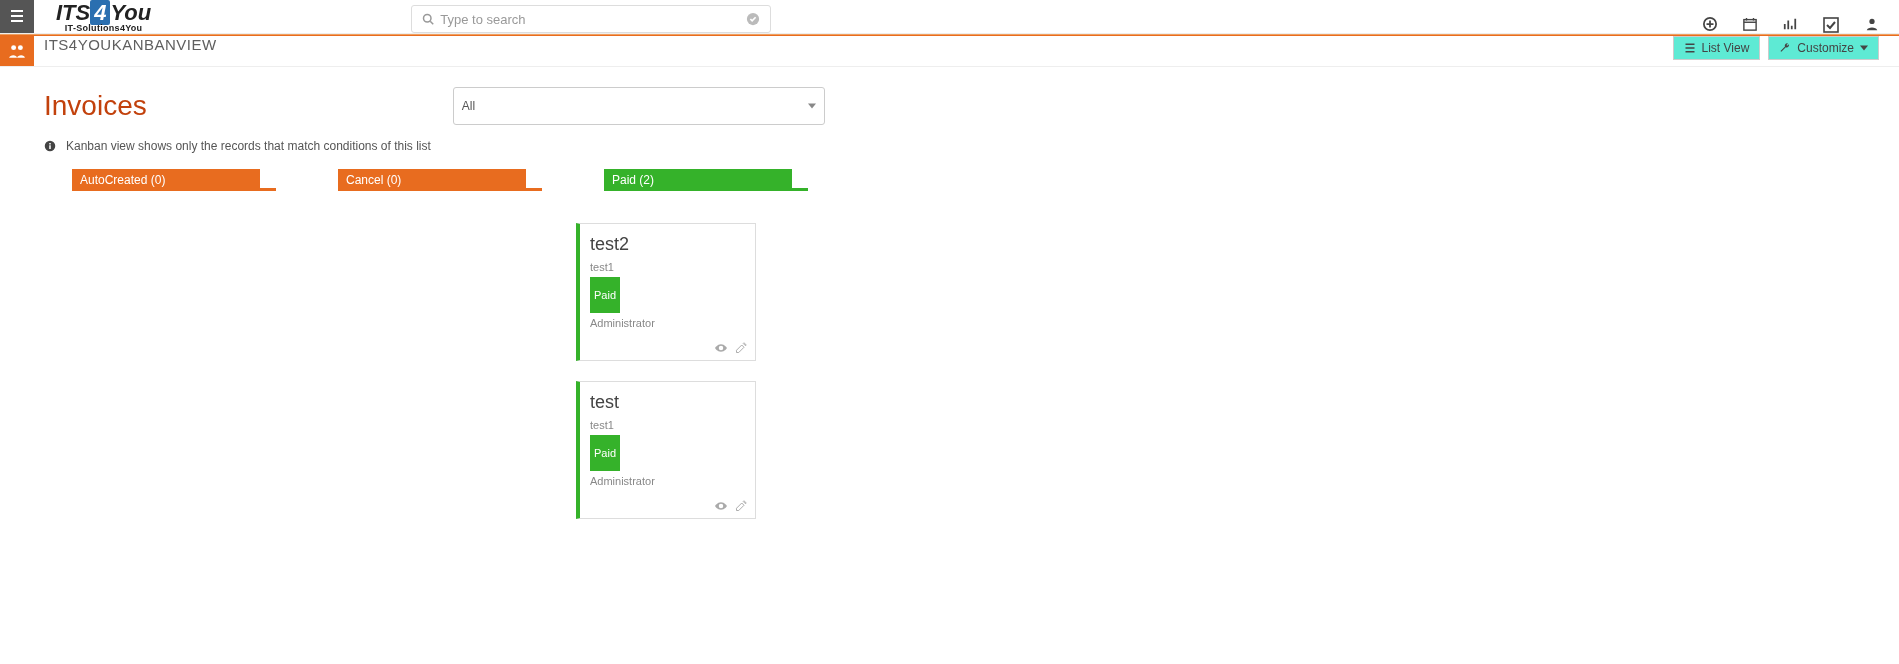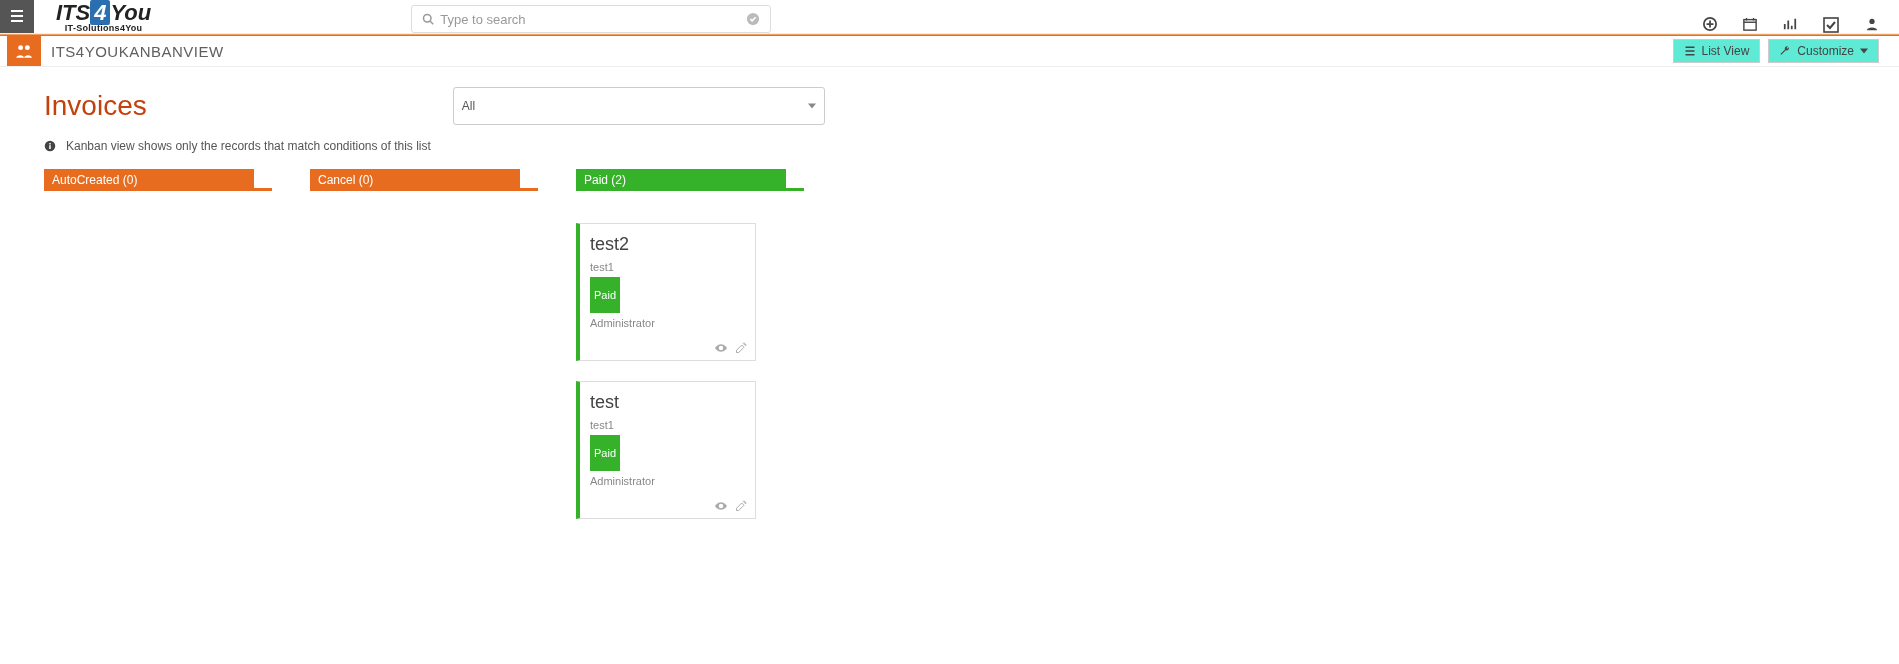--- a/index.html
+++ b/index.html
@@ -10,37 +10,37 @@
   .logo-main { font-weight:bold; font-size:22px; font-style:italic; color:#222; }
   .logo-main .four { background:#2a6fb0; color:#fff; padding:0 4px; border-radius:2px; font-style:italic;}
   .logo-sub { font-weight:bold; font-size:9px; color:#222; letter-spacing:.3px; }
   .search-wrap { margin-left:260px; }
   .search-box { width:360px; height:28px; border:1px solid #ddd; border-radius:3px; display:flex; align-items:center; padding:0 10px; color:#999; justify-content:space-between; }
   .search-box .left { display:flex; align-items:center; gap:6px; }
   .top-icons { margin-left:auto; display:flex; gap:26px; color:#444; }
   .top-icons span { cursor:pointer; }
   .orange-divider { height:2px; background:#e86c1f; border-top:1px solid #f0a060;}
 
-  .subbar { height:30px; display:flex; align-items:center;margin-left:7px; }
+  .subbar { height:30px; display:flex; align-items:flex-start; }
   .module-icon { width:34px; height:30px; background:#e86c1f; color:#fff; display:flex; align-items:center; justify-content:center; }
   .breadcrumb { margin-left:10px; font-size:15px; color:#5f5f5f; font-weight:500; letter-spacing:.5px; }
   .sub-right { margin-left:auto; display:flex; gap:8px; margin-right:20px; }
   .btn { border:1px solid #ccc; background:#5eead4; padding:4px 10px; font-size:12px; display:flex; align-items:center; gap:6px; cursor:pointer; color:#444; }
   .grey-line { height:1px; background:#eee; }
 
   .content { padding:20px 0 20px 44px; }
   .header-row { display:flex; align-items:center; }
   .page-title { font-size:28px; font-weight:400; color:#c2410c; }
   .filter-select { margin-left:306px; width:372px; height:26px; border:1px solid #ccc; border-radius:3px; display:flex; align-items:center; justify-content:space-between; padding:18px 8px; font-size:12px; color:#555; background:#fff; cursor:pointer; }
   .info-row { margin-top:14px; font-size:12px; color:#555; display:flex; align-items:center; gap:10px; }
   .columns { margin-top:16px; display:flex; gap:34px; }
   .col { width:232px; }
   
   .header-wrap { display:flex; align-items:flex-end; }
-  .hdr-box { height:22px; color:#fff; font-size:12px; display:flex; align-items:center; padding:0 8px; cursor:default;}
+  .hdr-box { height:22px; color:#fff; font-size:12px; display:flex; align-items:center; padding:0 8px; cursor:default;margin-left:28px;}
   .hdr-accent { height:3px; width:18px; }
   .c-orange { background:#e86c1f; }
   .c-green  { background:#35b22a; }
 
   .cards { margin-top:32px; display:flex; flex-direction:column; gap:20px; }
   .card { width:180px; height:138px; border:1px solid #ddd; border-left:4px solid #35b22a; padding:10px 12px 4px 10px; position:relative; }
   .card-title { font-size:18px; color:#444; margin-bottom:6px; }
   .card-sub { font-size:11px; color:#888; margin-bottom:4px; }
   .card-badge { display:inline-block; background:#35b22a; color:#fff; font-size:11px; padding:12px 4px; margin-bottom:4px; }
   .card-owner { font-size:11px; color:#888; }

